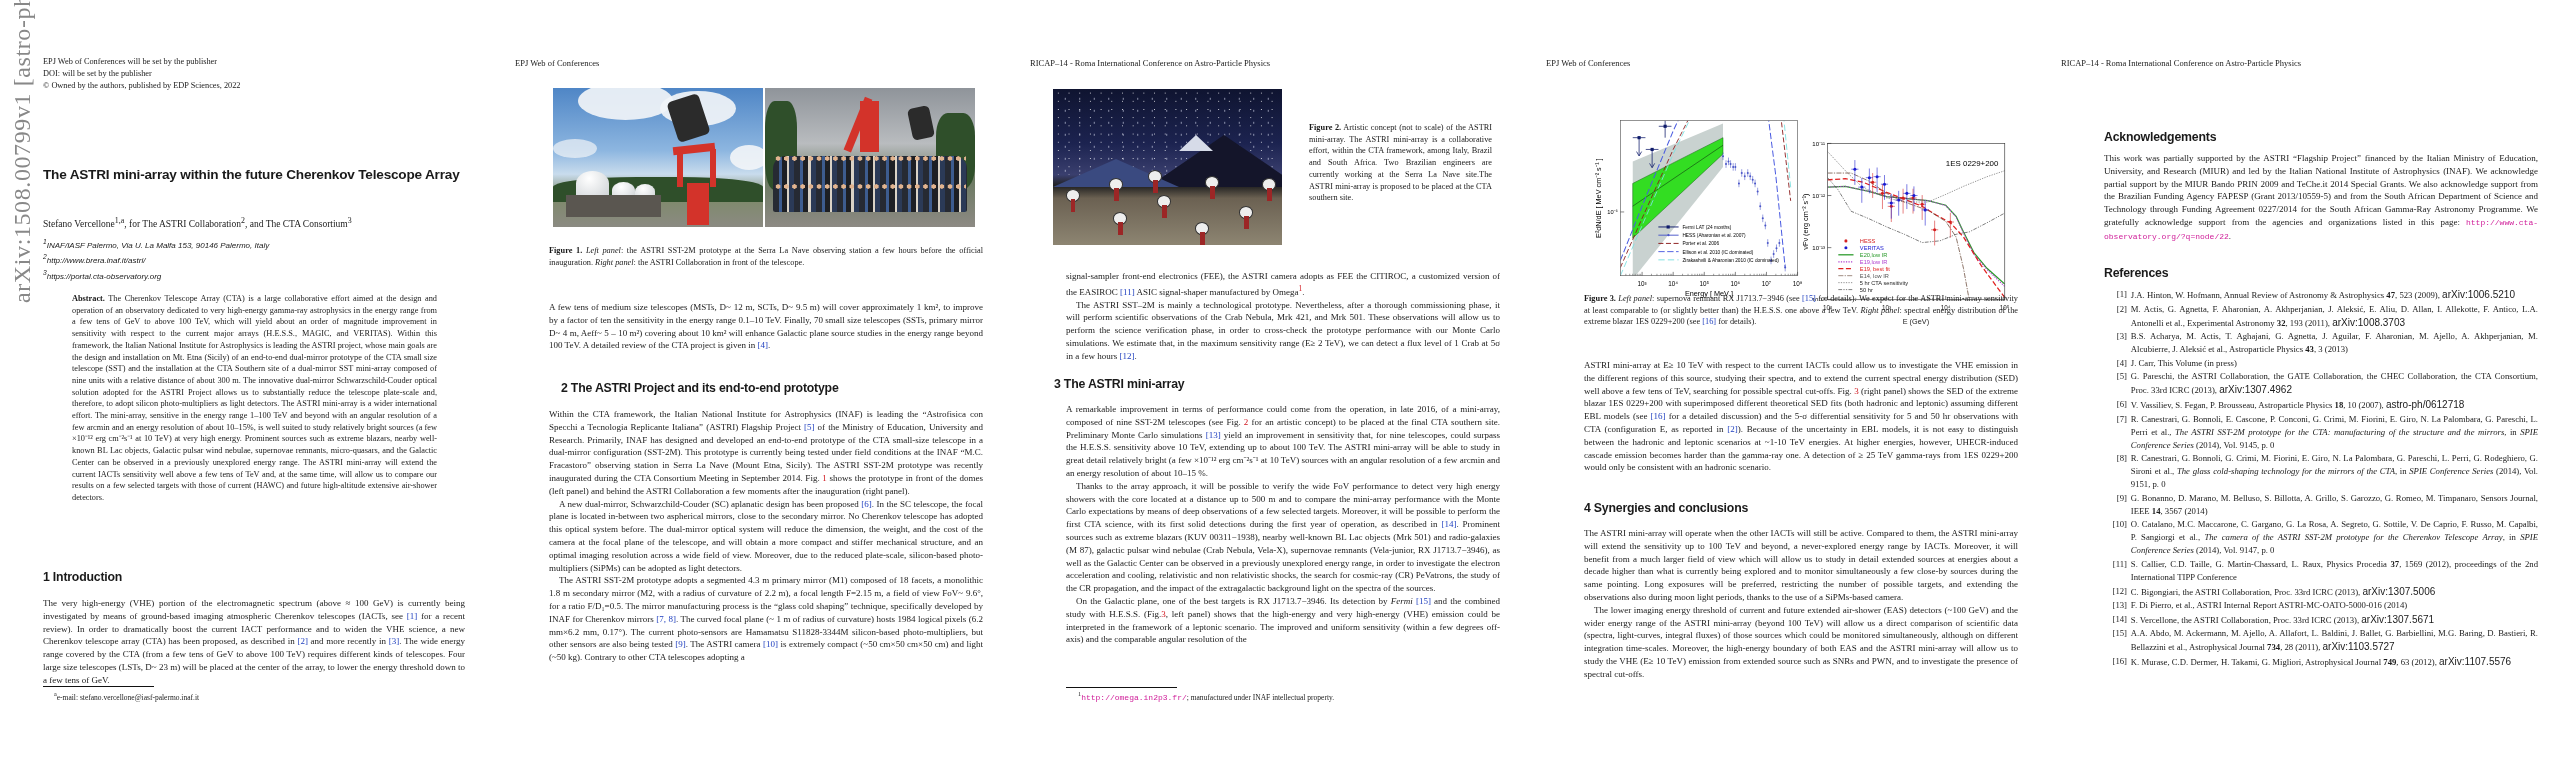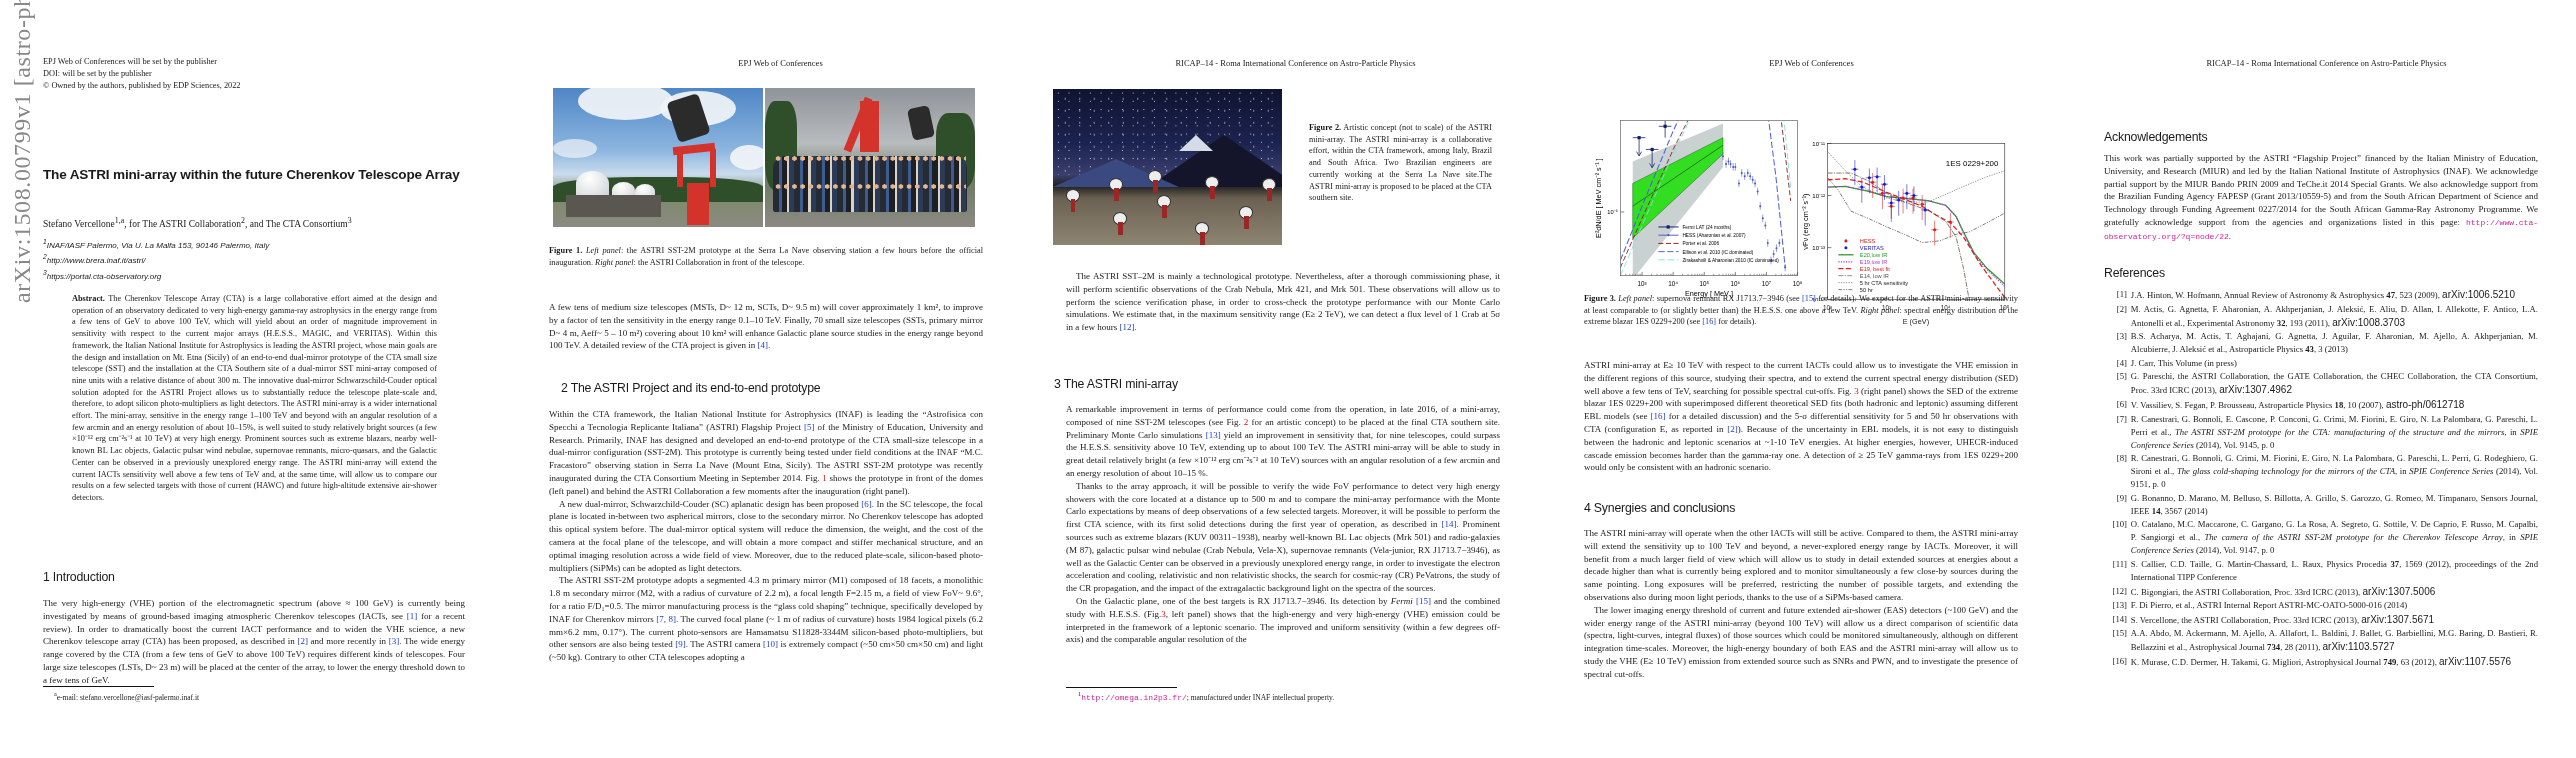--- a/index.html
+++ b/index.html
@@ -1,24 +1,24 @@
 <!DOCTYPE html>
 <html style="font-size:10px"><head>
 <meta charset="utf-8">
 <style>
   html, body { margin:0; padding:0; background:#fff; }
   body { width:2576px; height:759px; position:relative; overflow:hidden;
          font-family:"Liberation Serif", serif; color:#1a1a1a; }
   .page { position:absolute; top:0; width:515px; height:759px; background:#fff; }
   .p1 { left:0; } .p2 { left:515px; } .p3 { left:1030px; } .p4 { left:1546px; } .p5 { left:2061px; }
-  .running-head { position:absolute; top:58px; left:8px; width:100%; text-align:center; font-size:8.5px; }
+  .running-head { position:absolute; top:58px; left:0; width:100%; text-align:left; font-size:8.5px; }
   .body-text { font-size:9px; line-height:12.8px; text-align:justify; }
   .body-text p { margin:0; }
   .body-text p.ind { text-indent:10px; }
-  .sec-h { font-family:"Liberation Sans", sans-serif; font-weight:normal; font-size:12.3px; margin:0; letter-spacing:-0.2px; }
+  .sec-h { font-family:"Liberation Sans", sans-serif; font-weight:bold; font-size:12.3px; margin:0; letter-spacing:-0.2px; }
   .cite { color:#1f3fbf; }
   .figref { color:#d0141c; }
   .url { color:#d0209a; font-family:"Liberation Mono", monospace; font-size:8px; }
   .mono { font-family:Liberation Sans, sans-serif; font-size:10px; }
   .caption { font-size:8.3px; line-height:11.7px; text-align:justify; }
   .caption b { font-weight:bold; }
   .footnote { font-size:7.5px; }
   .fn-rule { width:111px; border-top:0.8px solid #111; }
 
   
@@ -219,20 +219,21 @@
         <div class="dish"></div>
         <div class="leg"></div>
       </div>
   </div>
 
   <div class="caption p3-cap">
     <b>Figure 2.</b><span> Artistic concept (not to scale) of the ASTRI mini-array. The ASTRI mini-array is a collaborative effort, within the CTA framework, among Italy, Brazil and South Africa. Two Brazilian engineers are currently working at the Serra La Nave site.The ASTRI mini-array is proposed to be placed at the CTA southern site.</span>
   </div>
 
   <div class="body-text p3-para1">
+    <p><span>signal-sampler front-end electronics (FEE), the ASTRI camera adopts as FEE the CITIROC, a customized version of the EASIROC </span><span class="cite">[11]</span><span> ASIC signal-shaper manufactured by Omega</span><sup class="figref">1</sup><span>.</span></p>
     <p class="ind"><span>The ASTRI SST–2M is mainly a technological prototype.  Nevertheless, after a thorough commissioning phase, it will perform scientific observations of the Crab Nebula, Mrk 421, and Mrk 501. These observations will allow us to perform the science verification phase, in order to cross-check the prototype performance with our Monte Carlo simulations.  We estimate that, in the maximum sensitivity range (E≥ 2 TeV), we can detect a flux level of 1 Crab at 5σ in a few hours </span><span class="cite">[12]</span><span>.</span></p>
   </div>
 
   <h2 class="sec-h p3-sec3">3  The ASTRI mini-array</h2>
 
   <div class="body-text p3-para2">
     <p><span>A remarkable improvement in terms of performance could come from the operation, in late 2016, of a mini-array, composed of nine SST-2M telescopes (see Fig. </span><span class="figref">2</span><span> for an artistic concept) to be placed at the final CTA southern site.  Preliminary Monte Carlo simulations </span><span class="cite">[13]</span><span> yield an improvement in sensitivity that, for nine telescopes, could surpass the H.E.S.S. sensitivity above 10 TeV, extending up to about 100 TeV. The ASTRI mini-array will be able to study in great detail relatively bright (a few ×10⁻¹² erg cm⁻²s⁻¹ at 10 TeV) sources with an angular resolution of a few arcmin and an energy resolution of about 10–15 %.</span></p>
     <p class="ind"><span>Thanks to the array approach, it will be possible to verify the wide FoV performance to detect very high energy showers with the core located at a distance up to 500 m and to compare the mini-array performance with the Monte Carlo expectations by means of deep observations of a few selected targets.  Moreover, it will be possible to perform the first CTA science, with its first solid detections during the first year of operation, as described in </span><span class="cite">[14]</span><span>.  Prominent sources such as extreme blazars (KUV 00311−1938), nearby well-known BL Lac objects (Mrk 501) and radio-galaxies (M 87), galactic pulsar wind nebulae (Crab Nebula, Vela-X), supernovae remnants (Vela-junior, RX J1713.7−3946), as well as the Galactic Center can be observed in a previously unexplored energy range, in order to investigate the electron acceleration and cooling, relativistic and non relativistic shocks, the search for cosmic-ray (CR) PeVatrons, the study of the CR propagation, and the impact of the extragalactic background light on the spectra of the sources.</span></p>
     <p class="ind"><span>On the Galactic plane, one of the best targets is RX J1713.7−3946.  Its detection by </span><i>Fermi</i> <span class="cite">[15]</span><span> and the combined study with H.E.S.S. (Fig.</span><span class="figref">3</span><span>, left panel) shows that the high-energy and very high-energy (VHE) emission could be interpreted in the framework of a leptonic scenario.  The improved and uniform sensitivity (within a few degrees off-axis) and the comparable angular resolution of the</span></p>
   </div>

